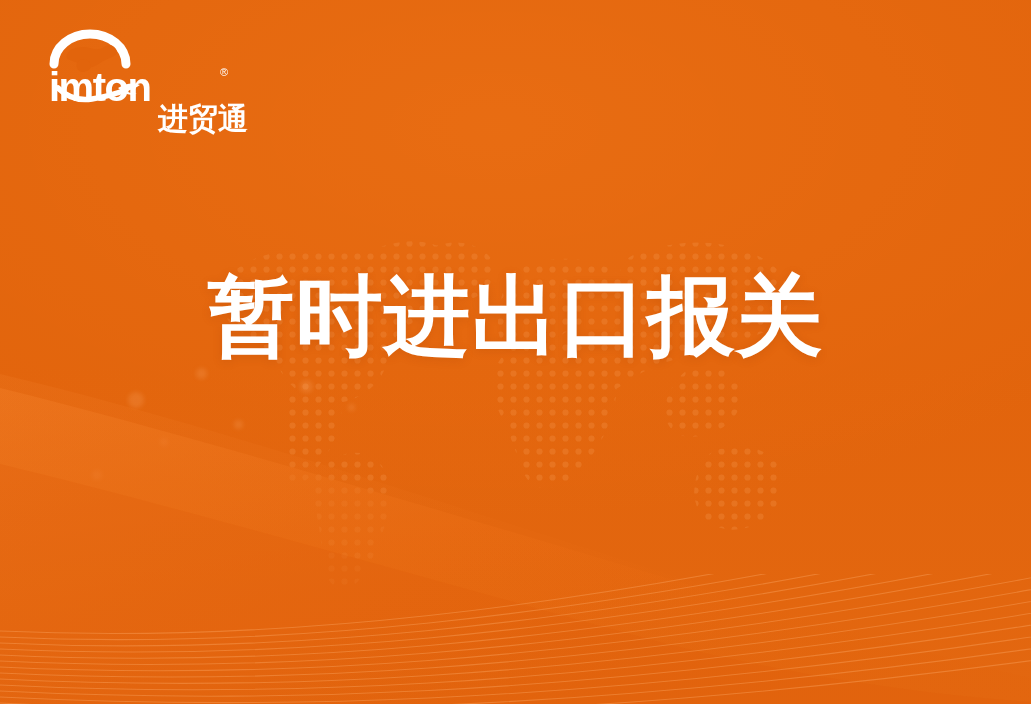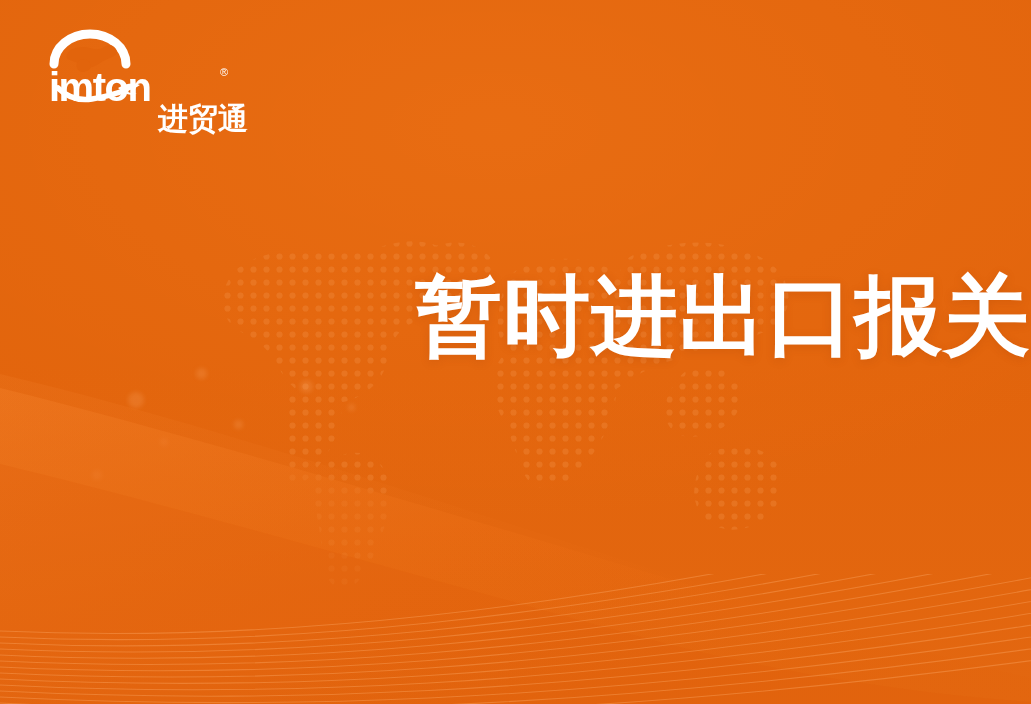--- a/index.html
+++ b/index.html
@@ -107,21 +107,21 @@
     color: #ffffff;
     line-height: 1;
   }
 
   
   .headline {
     position: absolute;
     left: 0;
     top: 252px;
     width: 1031px;
-    text-align: right;
+    text-align: center;
     pointer-events: none;
   }
   .headline .line {
     display: block;
     color: #ffffff;
     font-weight: 700;
     font-size: 87px;
     line-height: 128px;
     letter-spacing: 1px;
     white-space: nowrap;

